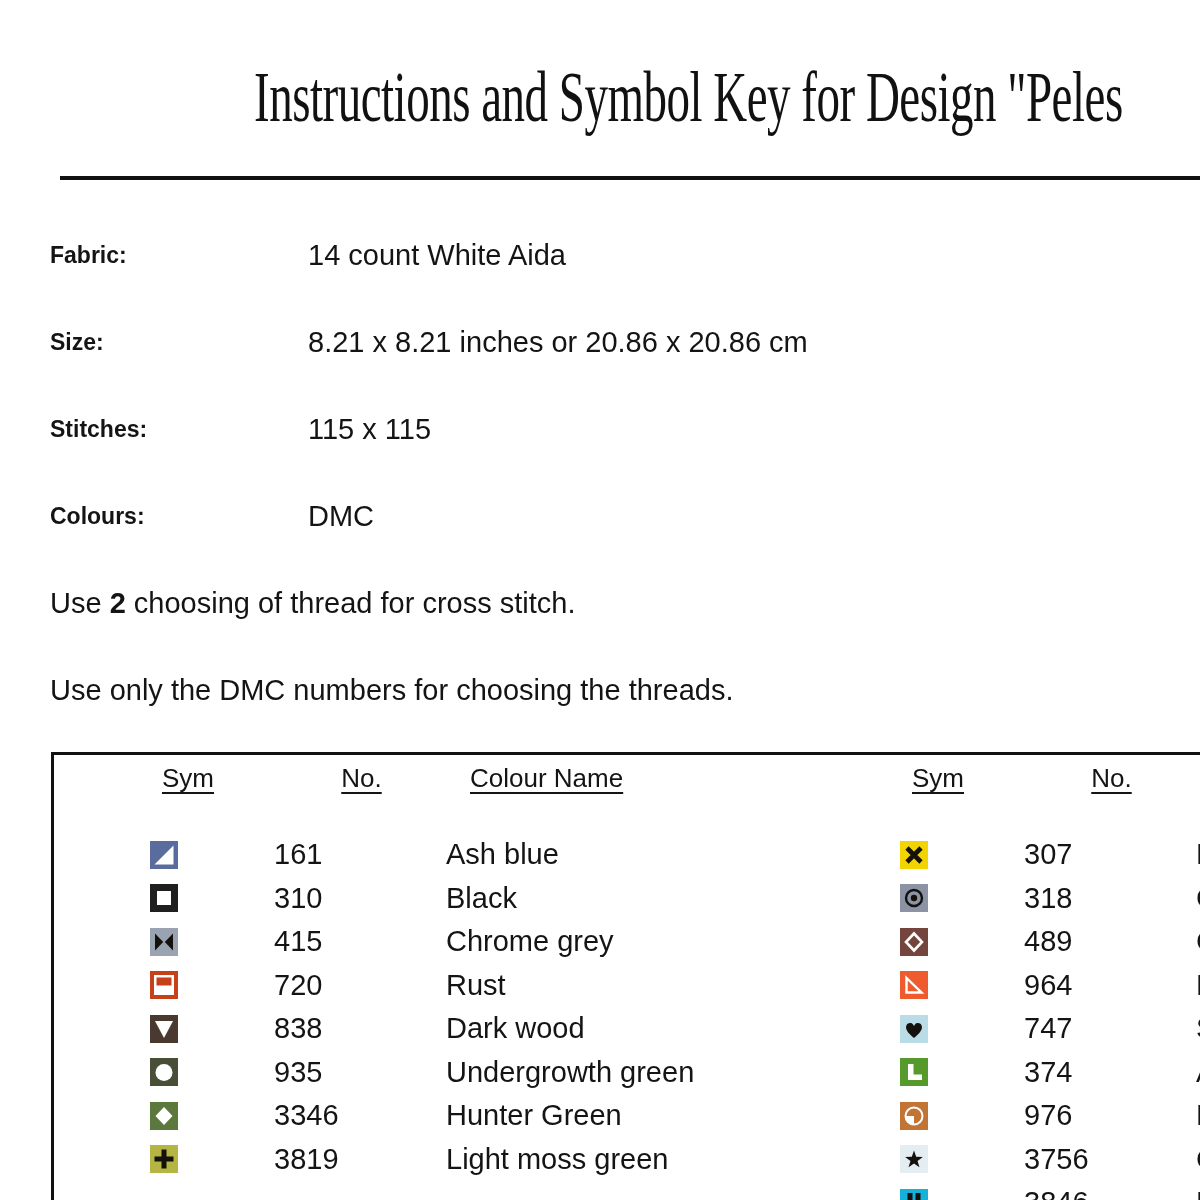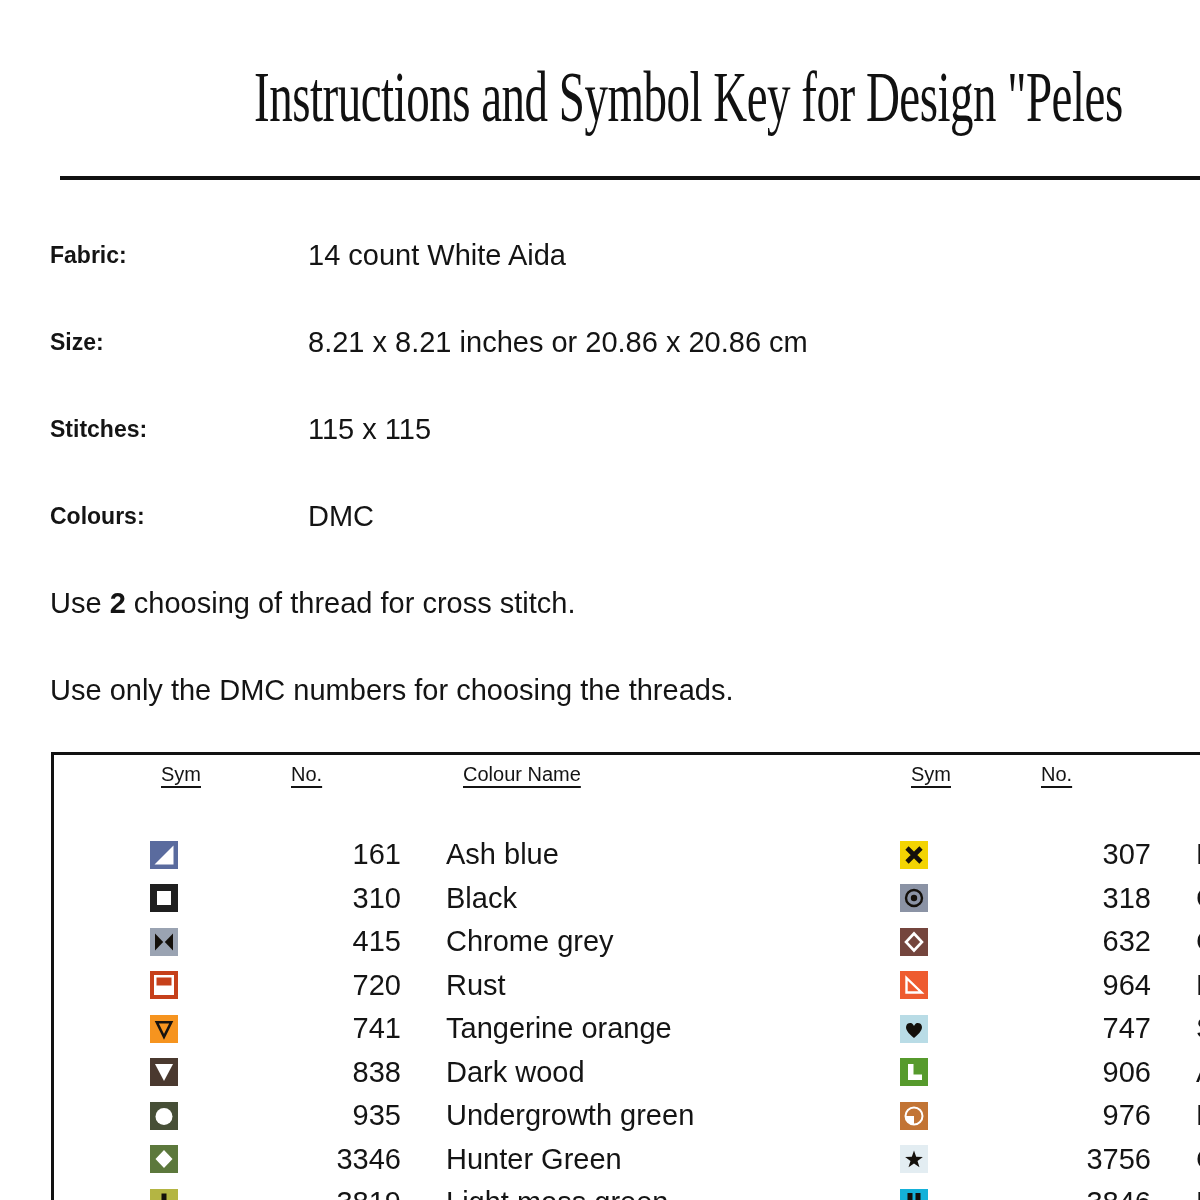--- a/index.html
+++ b/index.html
@@ -56,32 +56,33 @@
     height: 448px;
     border-top: 3px solid #111111;
     border-left: 3px solid #111111;
     overflow: hidden;
   }
   .half { position: absolute; top: 0; width: 746px; }
   #half-left { left: 0; }
   #half-right { left: 750px; }
   .thead {
     position: absolute;
-    top: 8px; left: 17px; right: 0;
+    top: 8px; left: 0; right: 0;
     display: flex;
-    font-size: 20px;
+    font-size: 26px;
+    padding-left: 24px;
   }
   .th { text-decoration: underline; text-underline-offset: 5px; text-decoration-thickness: 2px; }
   .th-sym  { width: 220px; text-align: center; }
-  .th-no   { width: 127px; text-align: left; }
+  .th-no   { width: 127px; text-align: center; }
   .th-name { padding-left: 45px; text-align: left; }
   .tbody { position: absolute; top: 78px; left: 0; right: 0; }
   .trow { display: flex; height: 43.5px; align-items: center; font-size: 29px; }
   .cell-sym  { width: 220px; display: flex; justify-content: center; }
-  .cell-no   { width: 127px; text-align: right; }
+  .cell-no   { width: 127px; text-align: left; }
   .cell-name { padding-left: 45px; white-space: nowrap; }
   .sicon { width: 28px; height: 28px; display: block; }
   .sicon svg { display: block; }
 </style>
 </head>
 <body>
 
 <div id="page">
 
   <div id="title">Instructions and Symbol Key for Design "Peles</div>
@@ -164,32 +165,20 @@
                 </svg>
               </span>
             </div>
             <div class="cell-no">720</div>
             <div class="cell-name">Rust</div>
           </div>
           <div class="trow">
             <div class="cell-sym">
               <span class="sicon">
                 <svg width="28" height="28" viewBox="0 0 28 28">
-                  <rect x="0" y="0" width="28" height="28" fill="#f6941f"></rect>
-                  <polygon points="6.8,7.2 21.2,7.2 14,21.8" fill="none" stroke="#171310" stroke-width="2.6"></polygon>
-                </svg>
-              </span>
-            </div>
-            <div class="cell-no">741</div>
-            <div class="cell-name">Tangerine orange</div>
-          </div>
-          <div class="trow">
-            <div class="cell-sym">
-              <span class="sicon">
-                <svg width="28" height="28" viewBox="0 0 28 28">
                   <rect x="0" y="0" width="28" height="28" fill="#4a392f"></rect>
                   <polygon points="5,6 23,6 14,23" fill="#ffffff"></polygon>
                 </svg>
               </span>
             </div>
             <div class="cell-no">838</div>
             <div class="cell-name">Dark wood</div>
           </div>
           <div class="trow">
             <div class="cell-sym">
@@ -263,21 +252,21 @@
           </div>
           <div class="trow">
             <div class="cell-sym">
               <span class="sicon">
                 <svg width="28" height="28" viewBox="0 0 28 28">
                   <rect x="0" y="0" width="28" height="28" fill="#74453d"></rect>
                   <polygon points="14,5.5 22,14 14,22.5 6,14" fill="none" stroke="#ffffff" stroke-width="2.6"></polygon>
                 </svg>
               </span>
             </div>
-            <div class="cell-no">632</div>
+            <div class="cell-no">489</div>
             <div class="cell-name">C</div>
           </div>
           <div class="trow">
             <div class="cell-sym">
               <span class="sicon">
                 <svg width="28" height="28" viewBox="0 0 28 28">
                   <rect x="0" y="0" width="28" height="28" fill="#ee5b2f"></rect>
                   <polygon points="6.5,7 6.5,21.5 21.5,21.5" fill="none" stroke="#ffffff" stroke-width="2.4"></polygon>
                 </svg>
               </span>
@@ -299,21 +288,21 @@
           </div>
           <div class="trow">
             <div class="cell-sym">
               <span class="sicon">
                 <svg width="28" height="28" viewBox="0 0 28 28">
                   <rect x="0" y="0" width="28" height="28" fill="#569a2c"></rect>
                   <polygon points="8,6 13.5,6 13.5,16.5 22,16.5 22,22 8,22" fill="#ffffff"></polygon>
                 </svg>
               </span>
             </div>
-            <div class="cell-no">906</div>
+            <div class="cell-no">374</div>
             <div class="cell-name">A</div>
           </div>
           <div class="trow">
             <div class="cell-sym">
               <span class="sicon">
                 <svg width="28" height="28" viewBox="0 0 28 28">
                   <rect x="0" y="0" width="28" height="28" fill="#c27434"></rect>
                   <circle cx="14" cy="14" r="8.5" fill="none" stroke="#ffffff" stroke-width="2"></circle>
                   <path d="M14 14 L5.5 14 A8.5 8.5 0 0 0 14 22.5 Z" fill="#ffffff"></path>
                 </svg>

